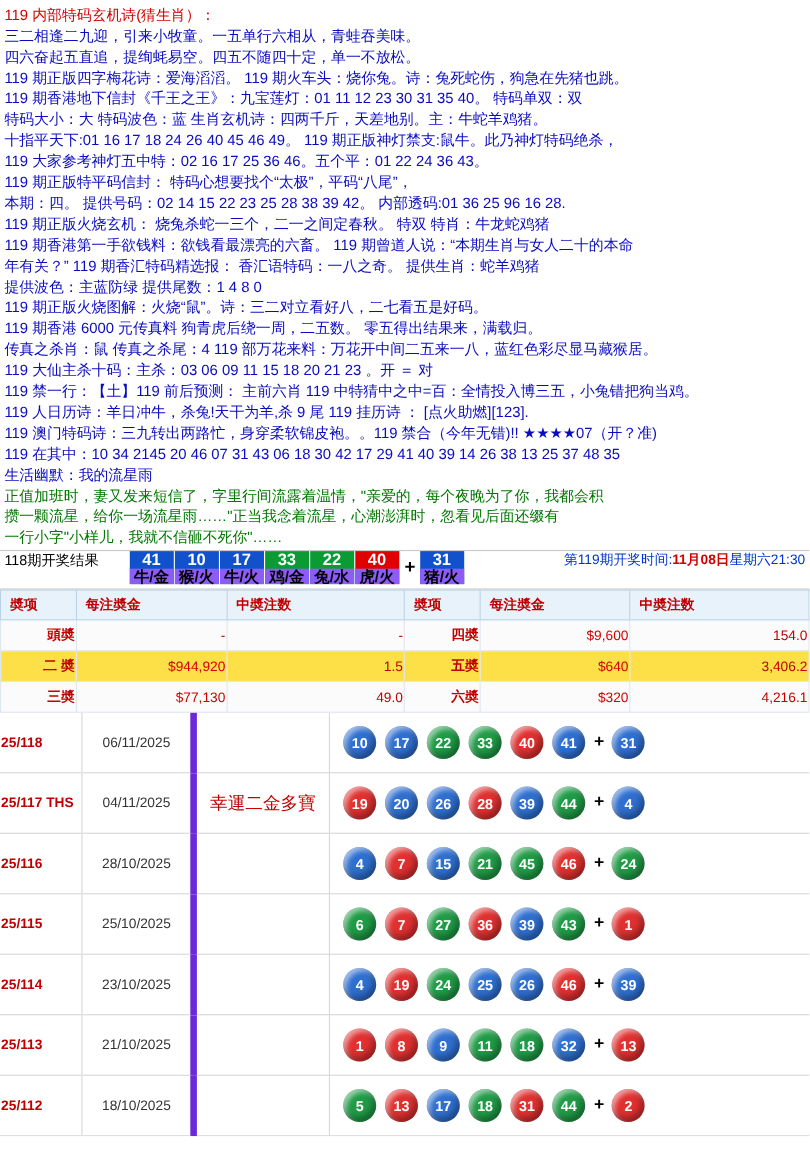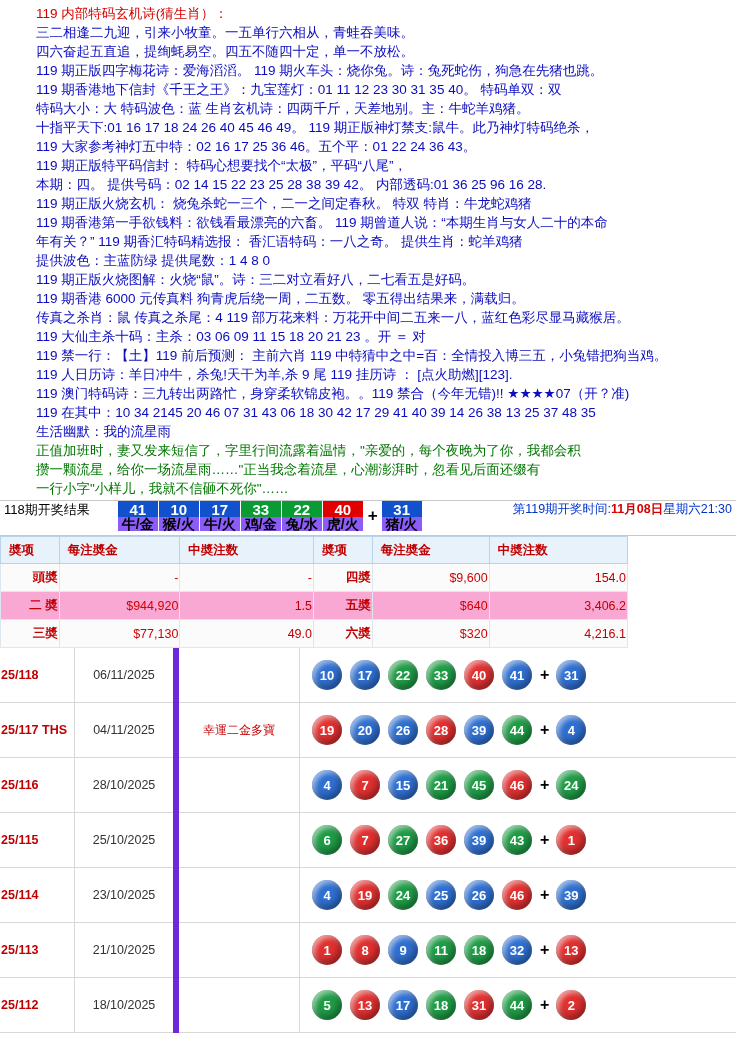--- a/index.html
+++ b/index.html
@@ -5,21 +5,20 @@
   html,body{margin:0;padding:0;}
   body{
     width:736px;
     background:#ffffff;
     font-family:"Liberation Sans","DejaVu Sans",sans-serif;
     font-size:13px;
     color:#000;
   }
   .poem{
     padding:4px 4px 2px 4px;
-    margin-left:32px;
   }
   .poem .line{
     font-size:13.5px;
     line-height:19px;
     white-space:nowrap;
     color:#1111aa;
   }
   .poem .line.red{color:#d40000;}
   .poem .line.blue{color:#0b0bbf;}
   .poem .line.green{color:#007700;}
@@ -59,21 +58,21 @@
     font-size:12.5px;
     color:#0033cc;
     margin-left:auto;
     padding-right:4px;
     white-space:nowrap;
   }
   .res-date b{color:#d40000;}
 
   
   table.prize{
-    width:628px;
+    width:736px;
     border-collapse:collapse;
     font-size:12.5px;
   }
   table.prize th{
     background:#e8f2fb;
     color:#c00000;
     font-weight:bold;
     border:1px solid #b9d3e8;
     height:24px;
     text-align:left;
@@ -82,36 +81,36 @@
   table.prize td{
     border:1px solid #dfe7ee;
     height:25px;
     padding-left:8px;
     background:#fbfbfb;
     text-align:right;
   }
   td.lab{color:#c00000;font-weight:bold;width:62px;text-align:center;padding-left:0;}
   td.amt{color:#d40000;width:132px;}
   td.cnt{color:#c00000;width:160px;}
-  tr.alt td{background:#f9a8d4;}
+  tr.alt td{background:#fde047;}
 
   
   table.hist{
     width:736px;
     border-collapse:collapse;
     font-size:12.5px;
   }
   table.hist td{
     border-bottom:1px solid #d8d8d8;
     height:52px;
     vertical-align:middle;
   }
   td.h-issue{width:72px;color:#c00000;font-weight:bold;text-align:left;}
   td.h-date{width:96px;color:#333;text-align:center;border-left:1px solid #d8d8d8;border-right:6px solid #6d28d9;}
-  td.h-note{width:118px;color:#c00000;text-align:center;border-right:1px solid #d8d8d8;font-size:12px;}
+  td.h-note{width:118px;color:#c00000;text-align:center;border-right:1px solid #d8d8d8;font-size:16px;}
   td.h-balls{padding-left:12px;}
   .balls{display:flex;align-items:center;}
   .ball{
     width:30px;height:30px;border-radius:50%;
     color:#fff;font-weight:bold;font-size:13px;
     display:flex;align-items:center;justify-content:center;
     margin-right:8px;
     box-shadow:inset -3px -4px 6px rgba(0,0,0,.35), inset 3px 3px 5px rgba(255,255,255,.55);
   }
   .b-red{background:#e03030;}

